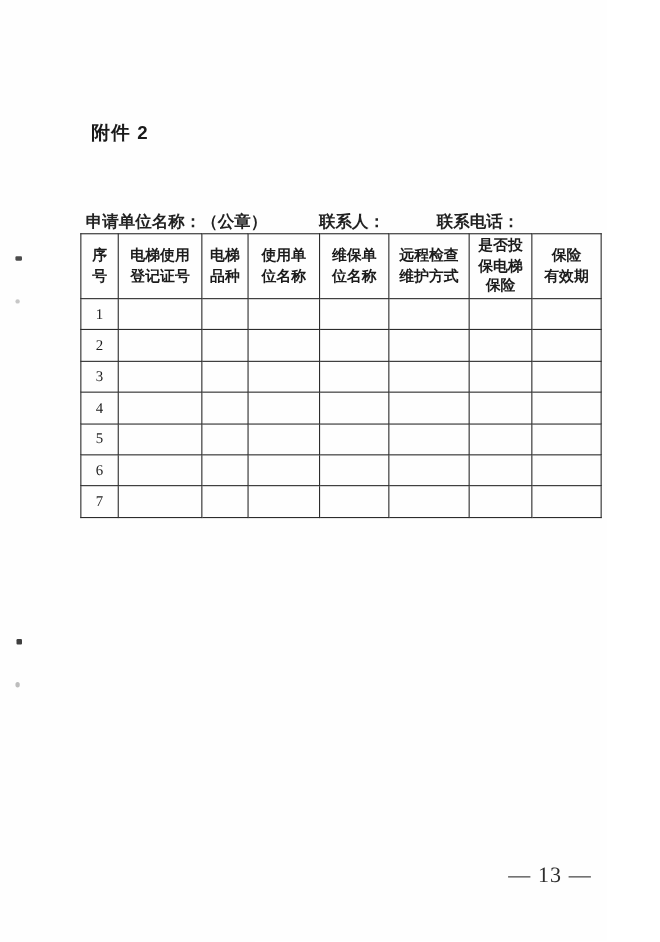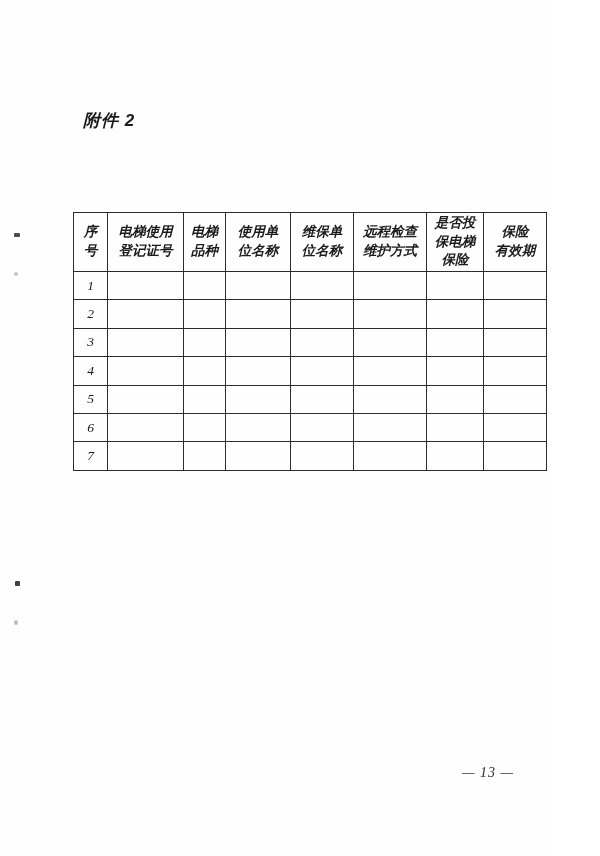--- a/index.html
+++ b/index.html
@@ -4,21 +4,20 @@
 <style>
   html, body { margin: 0; padding: 0; background: #ffffff; }
   .page {
     position: relative;
     width: 552px;
     height: 856px;
     background: #fefefe;
     font-family: "Liberation Sans", sans-serif;
     color: #1c1c1c;
     overflow: hidden;
-    font-style: italic;
   }
   .attachment-label {
     position: absolute;
     left: 83px;
     top: 109px;
     font-size: 17px;
     font-weight: bold;
     letter-spacing: 1px;
     color: #1a1a1a;
   }
@@ -82,41 +81,46 @@
   col.c2 { width: 76px; }
   col.c3 { width: 42px; }
   col.c4 { width: 65px; }
   col.c5 { width: 63px; }
   col.c6 { width: 73px; }
   col.c7 { width: 57px; }
   col.c8 { width: 63px; }
   .page-number {
     position: absolute;
     left: 462px;
-    top: 765px;
+    top: 785px;
     font-family: "Liberation Serif", serif;
-    font-size: 14px;
+    font-size: 20px;
     letter-spacing: 1px;
     color: #2e2e2e;
   }
   
   .speck { position: absolute; border-radius: 1px; }
   .speck-1 { left: 14px; top: 233px; width: 6px; height: 4px; background: #4c4c4c; }
   .speck-2 { left: 14px; top: 272px; width: 4px; height: 4px; background: #c7c7c7; border-radius: 50%; }
   .speck-3 { left: 15px; top: 581px; width: 5px; height: 5px; background: #3f3f3f; }
   .speck-4 { left: 14px; top: 620px; width: 4px; height: 5px; background: #bdbdbd; border-radius: 50%; }
 </style>
 </head>
 <body>
 
 <div class="page">
 
   <div class="attachment-label">附件 2</div>
 
 
+  <div class="info-line">
+    <span class="applicant">申请单位名称：（公章）</span>
+    <span class="contact">联系人：</span>
+    <span class="phone">联系电话：</span>
+  </div>
 
   <table class="equip-table">
     <colgroup>
       <col class="c1">
         <col class="c2">
         <col class="c3">
         <col class="c4">
       <col class="c5">
         <col class="c6">
         <col class="c7">

